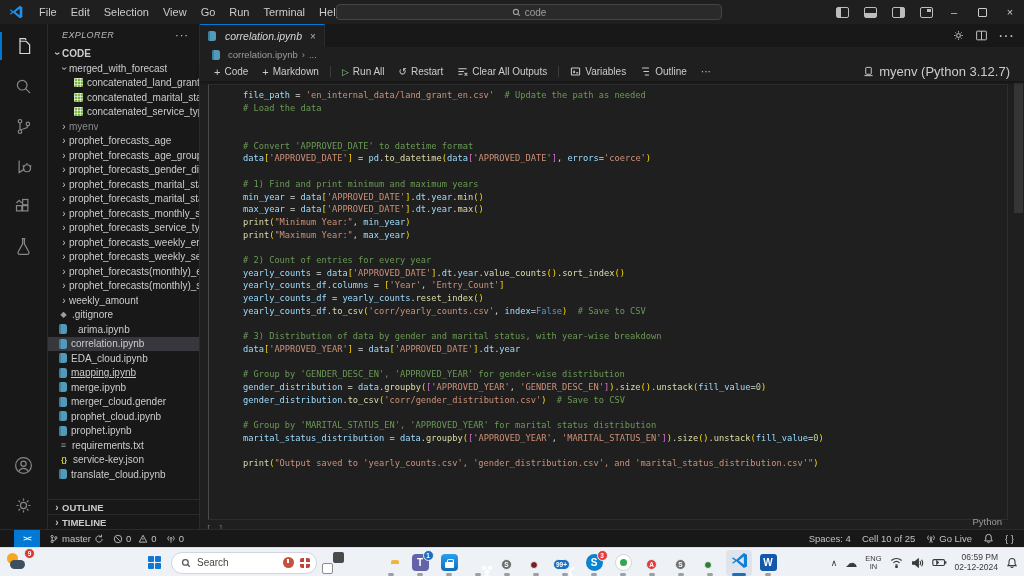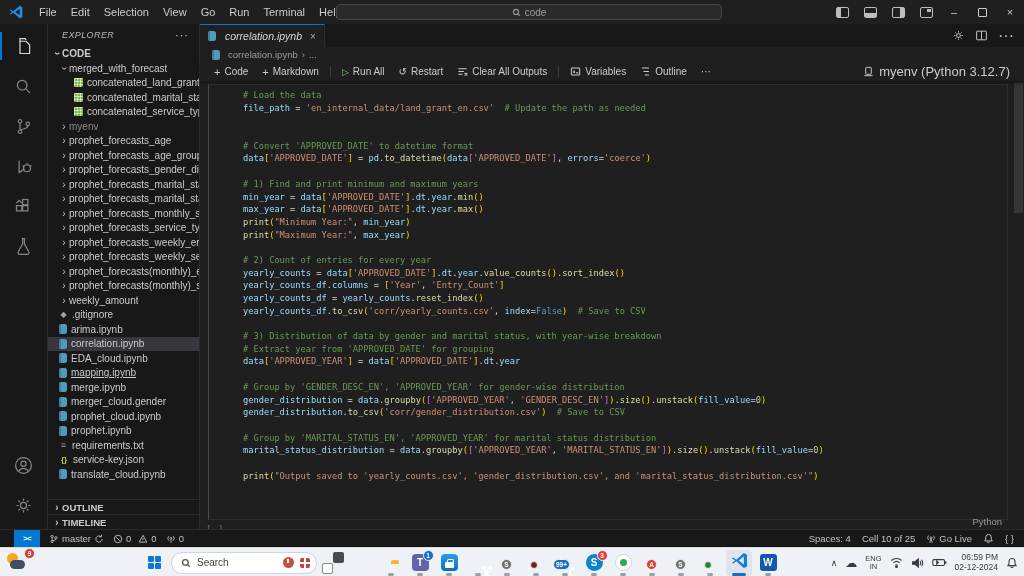--- a/index.html
+++ b/index.html
@@ -352,21 +352,21 @@
             <span class="t-label">prophet_forecasts(monthly)_service...</span>
           </div>
           <div class="tree-row" style="padding-left: 11px;">
             <span class="chev">›</span>
             <span class="t-label">weekly_amount</span>
           </div>
           <div class="tree-row" style="padding-left: 11px;">
             <span class="fi fi-git">◆</span>
             <span class="t-label">.gitignore</span>
           </div>
-          <div class="tree-row" style="padding-left: 11px;">
+          <div class="tree-row" style="padding-left: 11px; gap: 7px;">
             <span class="fi fi-nb"></span>
             <span class="t-label">arima.ipynb</span>
           </div>
           <div class="tree-row selected" style="padding-left: 11px;">
             <span class="fi fi-nb"></span>
             <span class="t-label">correlation.ipynb</span>
           </div>
           <div class="tree-row" style="padding-left: 11px;">
             <span class="fi fi-nb"></span>
             <span class="t-label">EDA_cloud.ipynb</span>
@@ -484,41 +484,40 @@
           <svg width="11" height="11" viewBox="0 0 16 16" fill="none" stroke="#cccccc" stroke-width="1.4">
               <rect x="4" y="2" width="8" height="10" rx="1"></rect>
               <path d="M2 14h12"></path>
             </svg>
           <span>myenv (Python 3.12.7)</span>
         </div>
       </div>
       <div class="nbarea">
         <div class="cell">
           <div class="code-pane">
+              <div class="code-line"><span class="tok-v">file_path</span><span class="tok-p"> = </span><span class="tok-s">'en_internal_data/land_grant_en.csv'</span><span class="tok-c">  # Update the path as needed</span></div>
               <div class="code-line"><span class="tok-c"># Load the data</span></div>
-              <div class="code-line"><span class="tok-v">file_path</span><span class="tok-p"> = </span><span class="tok-s">'en_internal_data/land_grant_en.csv'</span><span class="tok-c">  # Update the path as needed</span></div>
               <div class="code-line">&nbsp;</div>
               <div class="code-line">&nbsp;</div>
               <div class="code-line"><span class="tok-c"># Convert 'APPROVED_DATE' to datetime format</span></div>
               <div class="code-line"><span class="tok-v">data</span><span class="tok-b1">[</span><span class="tok-s">'APPROVED_DATE'</span><span class="tok-b1">]</span><span class="tok-p"> = </span><span class="tok-v">pd</span><span class="tok-p">.</span><span class="tok-f">to_datetime</span><span class="tok-b1">(</span><span class="tok-v">data</span><span class="tok-b2">[</span><span class="tok-s">'APPROVED_DATE'</span><span class="tok-b2">]</span><span class="tok-p">, </span><span class="tok-v">errors</span><span class="tok-p">=</span><span class="tok-s">'coerce'</span><span class="tok-b1">)</span></div>
               <div class="code-line">&nbsp;</div>
               <div class="code-line"><span class="tok-c"># 1) Find and print minimum and maximum years</span></div>
               <div class="code-line"><span class="tok-v">min_year</span><span class="tok-p"> = </span><span class="tok-v">data</span><span class="tok-b1">[</span><span class="tok-s">'APPROVED_DATE'</span><span class="tok-b1">]</span><span class="tok-p">.</span><span class="tok-v">dt</span><span class="tok-p">.</span><span class="tok-v">year</span><span class="tok-p">.</span><span class="tok-f">min</span><span class="tok-b1">()</span></div>
               <div class="code-line"><span class="tok-v">max_year</span><span class="tok-p"> = </span><span class="tok-v">data</span><span class="tok-b1">[</span><span class="tok-s">'APPROVED_DATE'</span><span class="tok-b1">]</span><span class="tok-p">.</span><span class="tok-v">dt</span><span class="tok-p">.</span><span class="tok-v">year</span><span class="tok-p">.</span><span class="tok-f">max</span><span class="tok-b1">()</span></div>
               <div class="code-line"><span class="tok-f">print</span><span class="tok-b1">(</span><span class="tok-s">"Minimum Year:"</span><span class="tok-p">, </span><span class="tok-v">min_year</span><span class="tok-b1">)</span></div>
               <div class="code-line"><span class="tok-f">print</span><span class="tok-b1">(</span><span class="tok-s">"Maximum Year:"</span><span class="tok-p">, </span><span class="tok-v">max_year</span><span class="tok-b1">)</span></div>
               <div class="code-line">&nbsp;</div>
               <div class="code-line"><span class="tok-c"># 2) Count of entries for every year</span></div>
               <div class="code-line"><span class="tok-v">yearly_counts</span><span class="tok-p"> = </span><span class="tok-v">data</span><span class="tok-b1">[</span><span class="tok-s">'APPROVED_DATE'</span><span class="tok-b1">]</span><span class="tok-p">.</span><span class="tok-v">dt</span><span class="tok-p">.</span><span class="tok-v">year</span><span class="tok-p">.</span><span class="tok-f">value_counts</span><span class="tok-b1">()</span><span class="tok-p">.</span><span class="tok-f">sort_index</span><span class="tok-b1">()</span></div>
               <div class="code-line"><span class="tok-v">yearly_counts_df</span><span class="tok-p">.</span><span class="tok-v">columns</span><span class="tok-p"> = </span><span class="tok-b1">[</span><span class="tok-s">'Year'</span><span class="tok-p">, </span><span class="tok-s">'Entry_Count'</span><span class="tok-b1">]</span></div>
               <div class="code-line"><span class="tok-v">yearly_counts_df</span><span class="tok-p"> = </span><span class="tok-v">yearly_counts</span><span class="tok-p">.</span><span class="tok-f">reset_index</span><span class="tok-b1">()</span></div>
               <div class="code-line"><span class="tok-v">yearly_counts_df</span><span class="tok-p">.</span><span class="tok-f">to_csv</span><span class="tok-b1">(</span><span class="tok-s">'corr/yearly_counts.csv'</span><span class="tok-p">, </span><span class="tok-v">index</span><span class="tok-p">=</span><span class="tok-k">False</span><span class="tok-b1">)</span><span class="tok-c">  # Save to CSV</span></div>
               <div class="code-line">&nbsp;</div>
               <div class="code-line"><span class="tok-c"># 3) Distribution of data by gender and marital status, with year-wise breakdown</span></div>
-              <div class="code-line"><span class="tok-c"># Extract year from 'APPROVED_DATE' for grouping</span></div>
               <div class="code-line"><span class="tok-v">data</span><span class="tok-b1">[</span><span class="tok-s">'APPROVED_YEAR'</span><span class="tok-b1">]</span><span class="tok-p"> = </span><span class="tok-v">data</span><span class="tok-b1">[</span><span class="tok-s">'APPROVED_DATE'</span><span class="tok-b1">]</span><span class="tok-p">.</span><span class="tok-v">dt</span><span class="tok-p">.</span><span class="tok-v">year</span></div>
               <div class="code-line">&nbsp;</div>
               <div class="code-line"><span class="tok-c"># Group by 'GENDER_DESC_EN', 'APPROVED_YEAR' for gender-wise distribution</span></div>
               <div class="code-line"><span class="tok-v">gender_distribution</span><span class="tok-p"> = </span><span class="tok-v">data</span><span class="tok-p">.</span><span class="tok-f">groupby</span><span class="tok-b1">(</span><span class="tok-b2">[</span><span class="tok-s">'APPROVED_YEAR'</span><span class="tok-p">, </span><span class="tok-s">'GENDER_DESC_EN'</span><span class="tok-b2">]</span><span class="tok-b1">)</span><span class="tok-p">.</span><span class="tok-f">size</span><span class="tok-b1">()</span><span class="tok-p">.</span><span class="tok-f">unstack</span><span class="tok-b1">(</span><span class="tok-v">fill_value</span><span class="tok-p">=</span><span class="tok-n">0</span><span class="tok-b1">)</span></div>
               <div class="code-line"><span class="tok-v">gender_distribution</span><span class="tok-p">.</span><span class="tok-f">to_csv</span><span class="tok-b1">(</span><span class="tok-s">'corr/gender_distribution.csv'</span><span class="tok-b1">)</span><span class="tok-c">  # Save to CSV</span></div>
               <div class="code-line">&nbsp;</div>
               <div class="code-line"><span class="tok-c"># Group by 'MARITAL_STATUS_EN', 'APPROVED_YEAR' for marital status distribution</span></div>
               <div class="code-line"><span class="tok-v">marital_status_distribution</span><span class="tok-p"> = </span><span class="tok-v">data</span><span class="tok-p">.</span><span class="tok-f">groupby</span><span class="tok-b1">(</span><span class="tok-b2">[</span><span class="tok-s">'APPROVED_YEAR'</span><span class="tok-p">, </span><span class="tok-s">'MARITAL_STATUS_EN'</span><span class="tok-b2">]</span><span class="tok-b1">)</span><span class="tok-p">.</span><span class="tok-f">size</span><span class="tok-b1">()</span><span class="tok-p">.</span><span class="tok-f">unstack</span><span class="tok-b1">(</span><span class="tok-v">fill_value</span><span class="tok-p">=</span><span class="tok-n">0</span><span class="tok-b1">)</span></div>
               <div class="code-line">&nbsp;</div>
               <div class="code-line"><span class="tok-f">print</span><span class="tok-b1">(</span><span class="tok-s">"Output saved to 'yearly_counts.csv', 'gender_distribution.csv', and 'marital_status_distribution.csv'"</span><span class="tok-b1">)</span></div>

